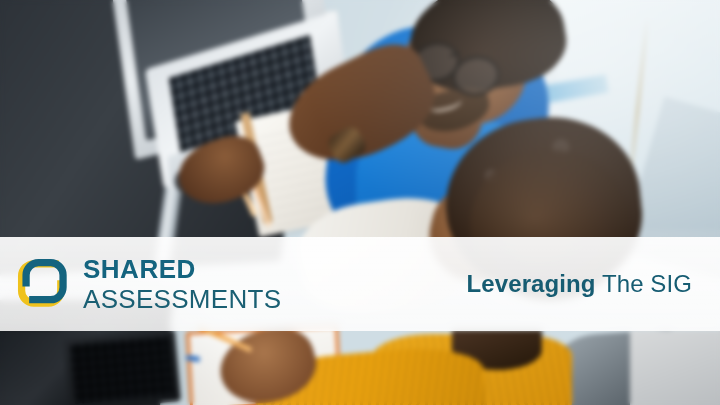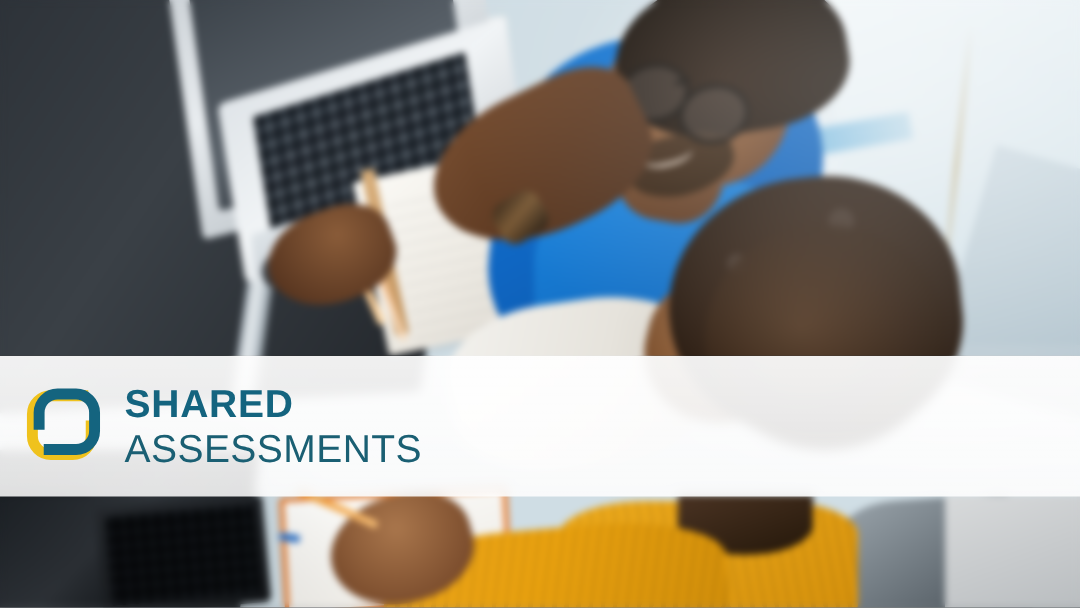--- a/index.html
+++ b/index.html
@@ -613,17 +613,20 @@
         <path d="M30 78 H62 A22 22 0 0 0 84 56 V34 A22 22 0 0 0 62 12 H40 A22 22 0 0 0 18 34 V48" fill="none" stroke="#14647f" stroke-width="13" stroke-linecap="square"></path>
       </svg>
 
       <div class="brand-words">
         <span class="brand-top">SHARED</span>
         <span class="brand-bottom">ASSESSMENTS</span>
       </div>
     </div>
 
     <div class="tagline">
+      <div>
+        <span class="t-bold">Leveraging</span><span class="t-reg"> The SIG</span>
+      </div>
     </div>
 
   </div>
 
 </div>
 
 </body></html>

